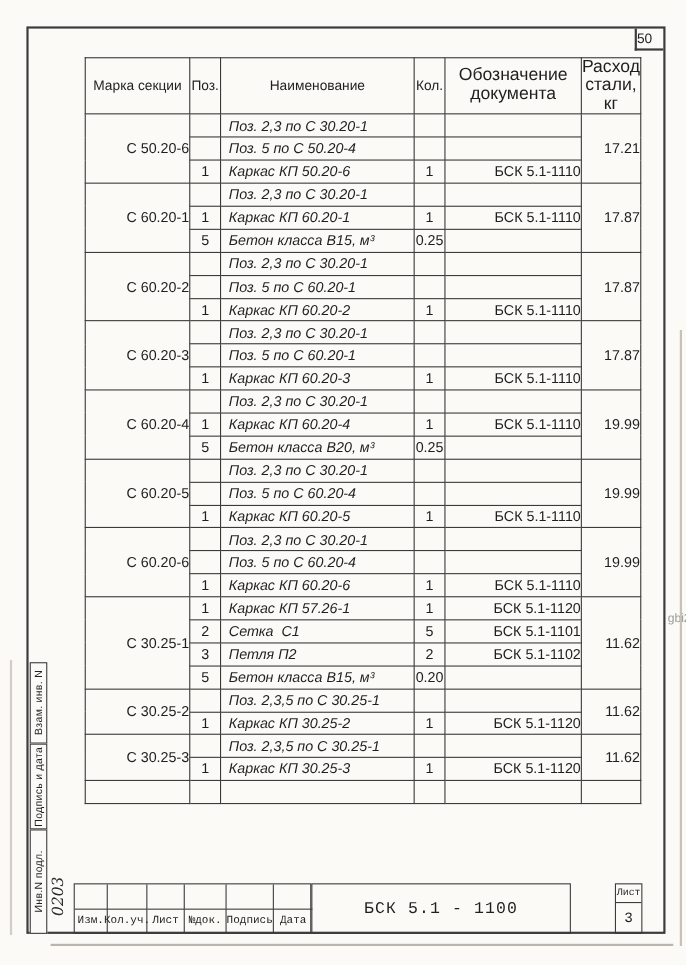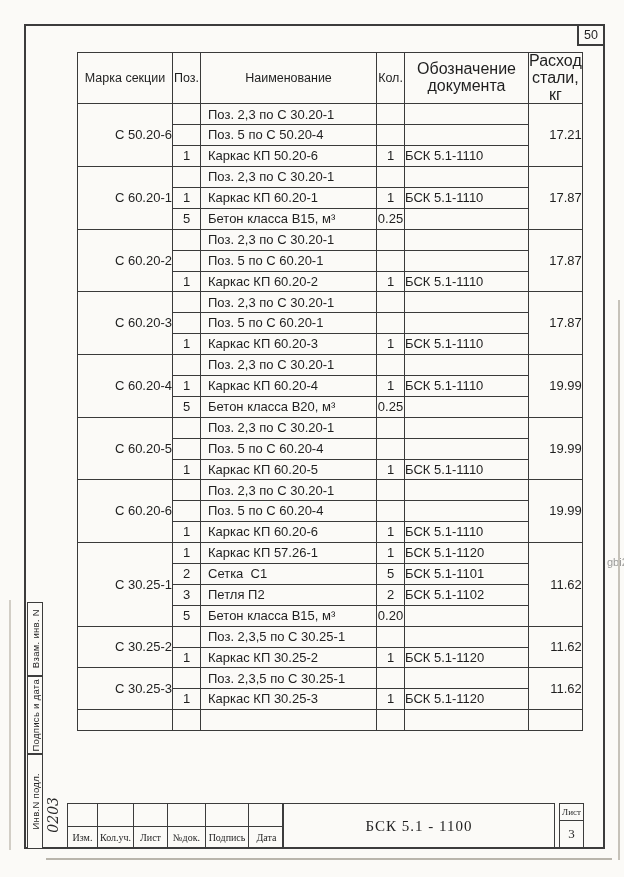--- a/index.html
+++ b/index.html
@@ -6,57 +6,57 @@
   html,body { width: 624px; height: 877px; }
   body { background: #fbfaf7; font-family: "Liberation Sans", "DejaVu Sans", sans-serif; color: #1f1f1f; }
   .page { position: relative; width: 624px; height: 877px; overflow: hidden; background: #fbfaf7; }
 
   
   .frame { position: absolute; left: 24px; top: 24px; width: 581px; height: 825px; border: 2px solid #3c3c3c; }
 
   
   .pagenum { position: absolute; left: 577px; top: 26px; width: 26px; height: 20px;
              border-left: 2px solid #3c3c3c; border-bottom: 2px solid #3c3c3c;
-             display: flex; align-items: center; justify-content: center; font-size: 12.5px; }
+             display: flex; align-items: center; font-size: 12.5px; }
 
   
   table.spec { position: absolute; left: 77px; top: 52px; border-collapse: collapse; table-layout: fixed; padding-left: 28px; }
   .spec td, .spec th { border: 1.5px solid #3a3a3a; font-weight: normal; vertical-align: middle;
                        font-size: 13px; line-height: 1.05; overflow: hidden; }
   .spec tr { height: 20.9px; }
   .spec tr.head { height: 39.5px; }
   .spec th { font-size: 12.5px; text-align: center; }
   .spec th .hl { display: block; font-size: 16px; }
   .c-mark  { text-align: right; }
   .c-pos   { text-align: center; }
-  .c-name  { text-align: left; padding-left: 7px; white-space: pre; }
+  .c-name  { text-align: left; padding-left: 7px; white-space: pre; font-style: italic; }
   .c-qty   { text-align: center; }
-  .c-doc   { text-align: left; }
+  .c-doc   { text-align: right; }
   .c-steel { text-align: right; }
 
   
   .stampcell { position: absolute; left: 27px; width: 16px; border: 1.5px solid #3c3c3c;
                display: flex; align-items: center; justify-content: center; background: #fbfaf7; }
   .stampcell span { writing-mode: vertical-rl; transform: rotate(180deg); font-size: 9.5px;
                     letter-spacing: .3px; white-space: nowrap; }
   .hand { position: absolute; left: 44px; top: 784px; width: 18px; height: 62px;
           display: flex; align-items: center; justify-content: center; }
   .hand span { writing-mode: vertical-rl; transform: rotate(180deg);
                font-family: "DejaVu Serif", serif; font-style: italic; font-size: 14px; color: #2a2a2a; }
 
   
-  .tb-serif { font-family: Liberation Serif, serif; }
+  .tb-serif { font-family: Liberation Mono, monospace; }
   .revtable { position: absolute; left: 67px; top: 803px; width: 216px; height: 46px;
               border: 1.5px solid #3c3c3c; display: grid;
               grid-template-columns: 30px 36px 34px 38px 43px 35px; grid-template-rows: 23px 1fr; }
   .revtable .rc { border-right: 1.5px solid #3c3c3c; border-bottom: 1.5px solid #3c3c3c;
                   display: flex; align-items: center; justify-content: center; }
   .revtable .rc:nth-child(6n) { border-right: none; }
   .revtable .rc.lab { border-bottom: none; font-size: 10px; }
-  .docnum { position: absolute; left: 283px; top: 803px; width: 272px; height: 46px;
+  .docnum { position: absolute; left: 283px; top: 803px; width: 236px; height: 46px;
             border: 1.5px solid #3c3c3c; display: flex; align-items: center; justify-content: center;
             font-size: 15px; letter-spacing: 1px; }
   .sheetbox { position: absolute; left: 559px; top: 803px; width: 25px; height: 46px; border: 1.5px solid #3c3c3c; }
   .sheetbox .sl { height: 17px; border-bottom: 1.5px solid #3c3c3c; display: flex; align-items: center;
                   justify-content: center; font-size: 9px; }
   .sheetbox .sn { height: 26px; display: flex; align-items: center; justify-content: center; font-size: 13px; }
 
   .watermark { position: absolute; left: 607px; top: 556px; font-size: 11px; color: #9b9b99; }
 
   

